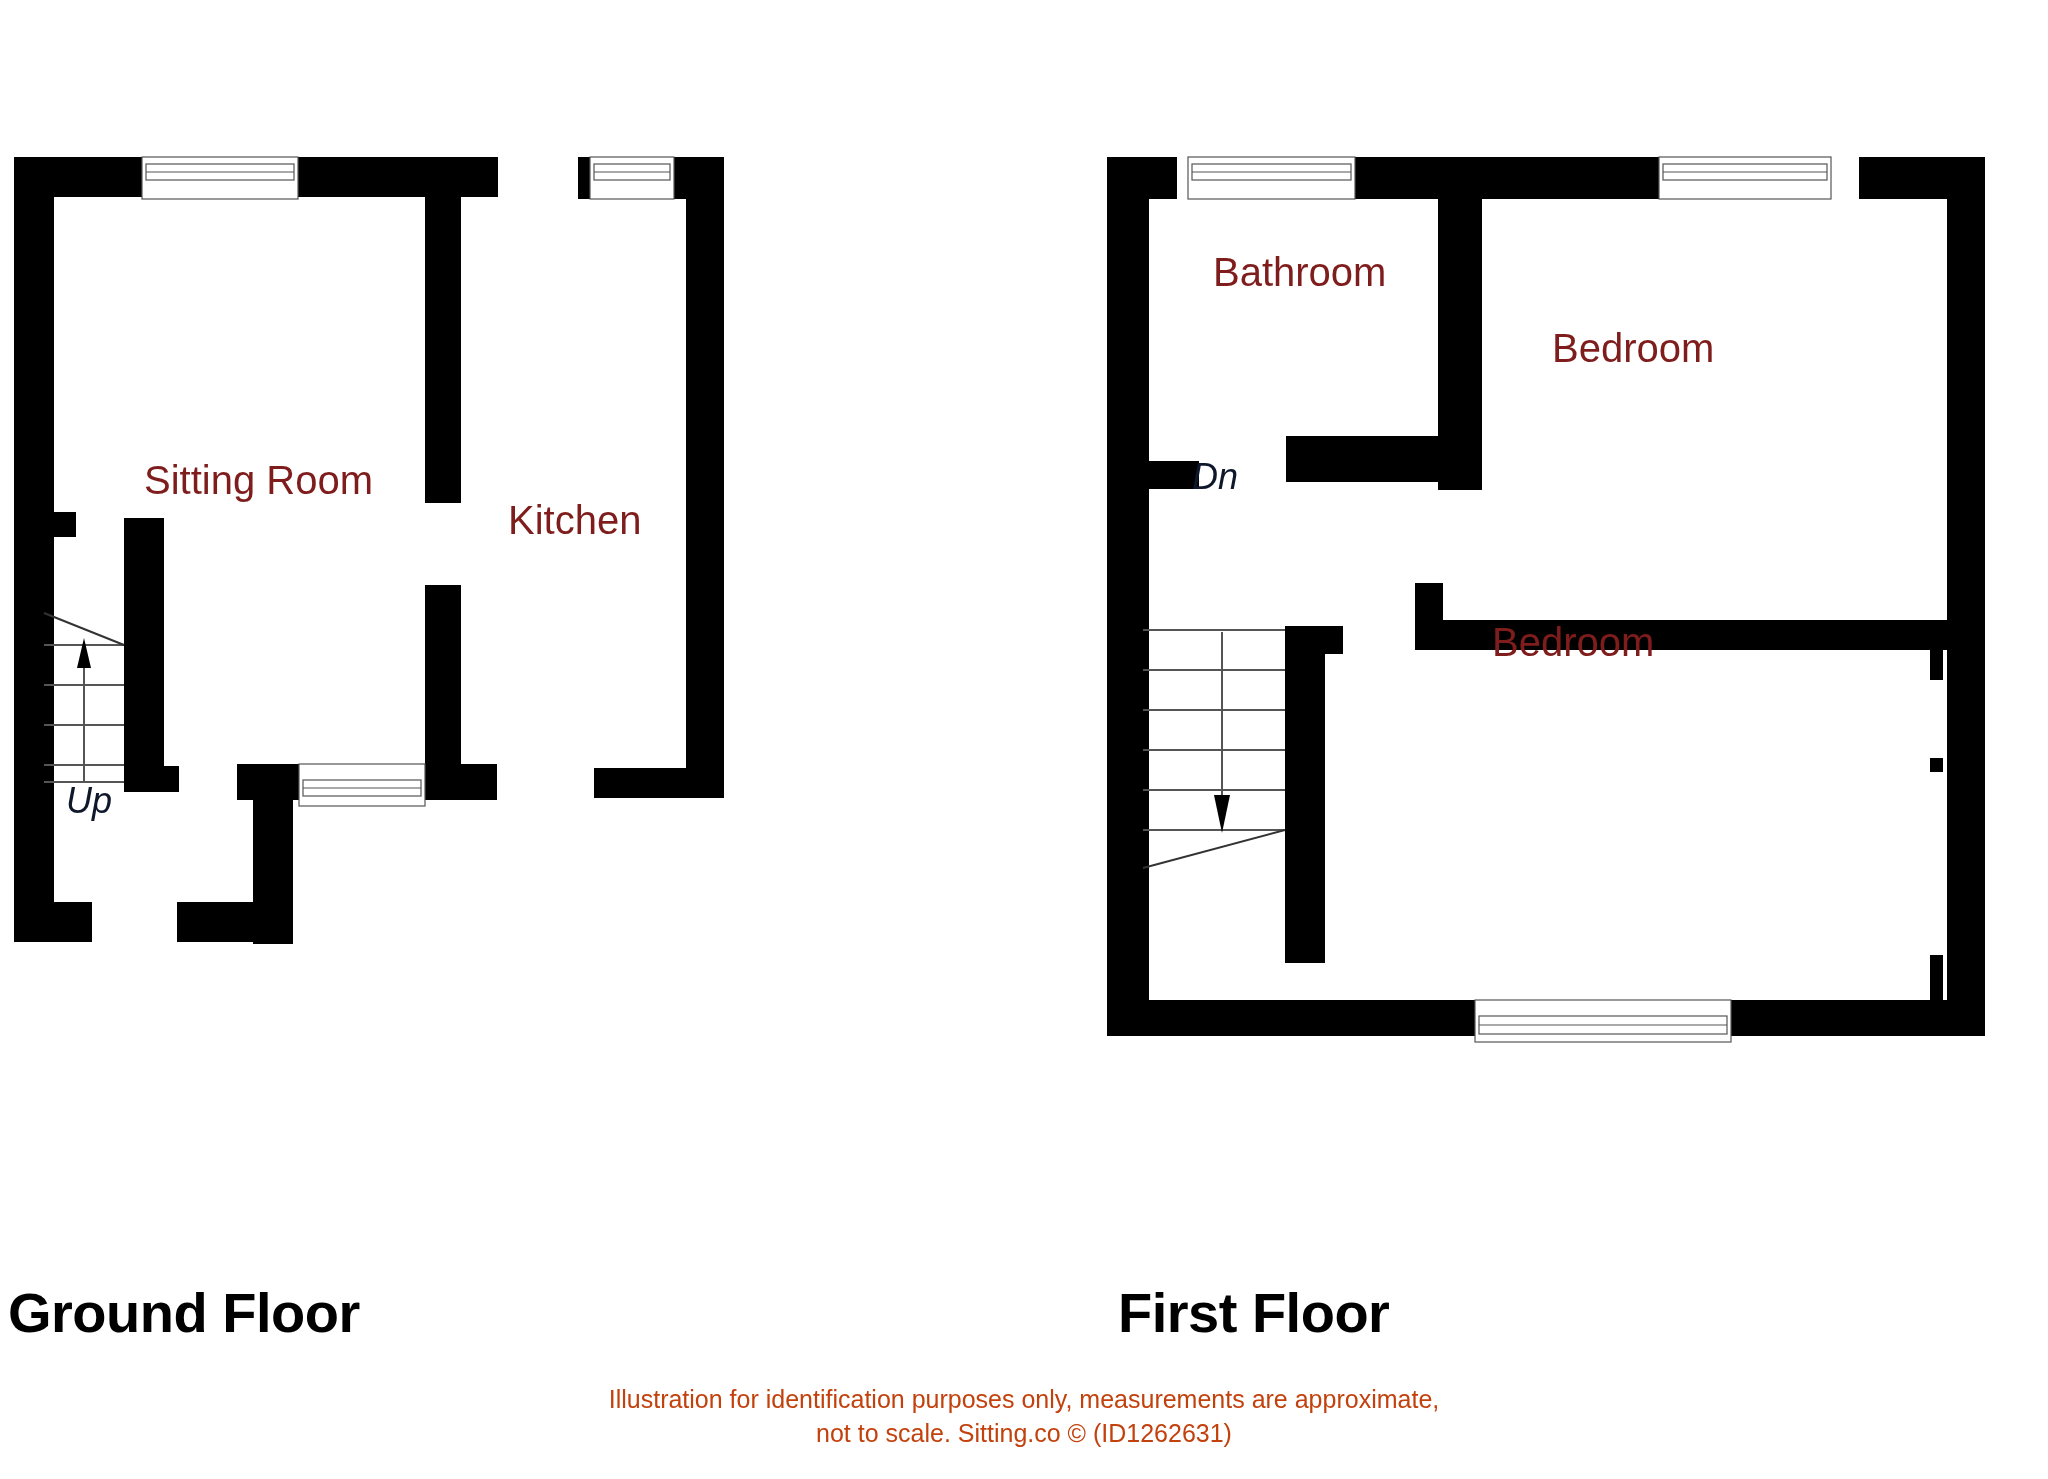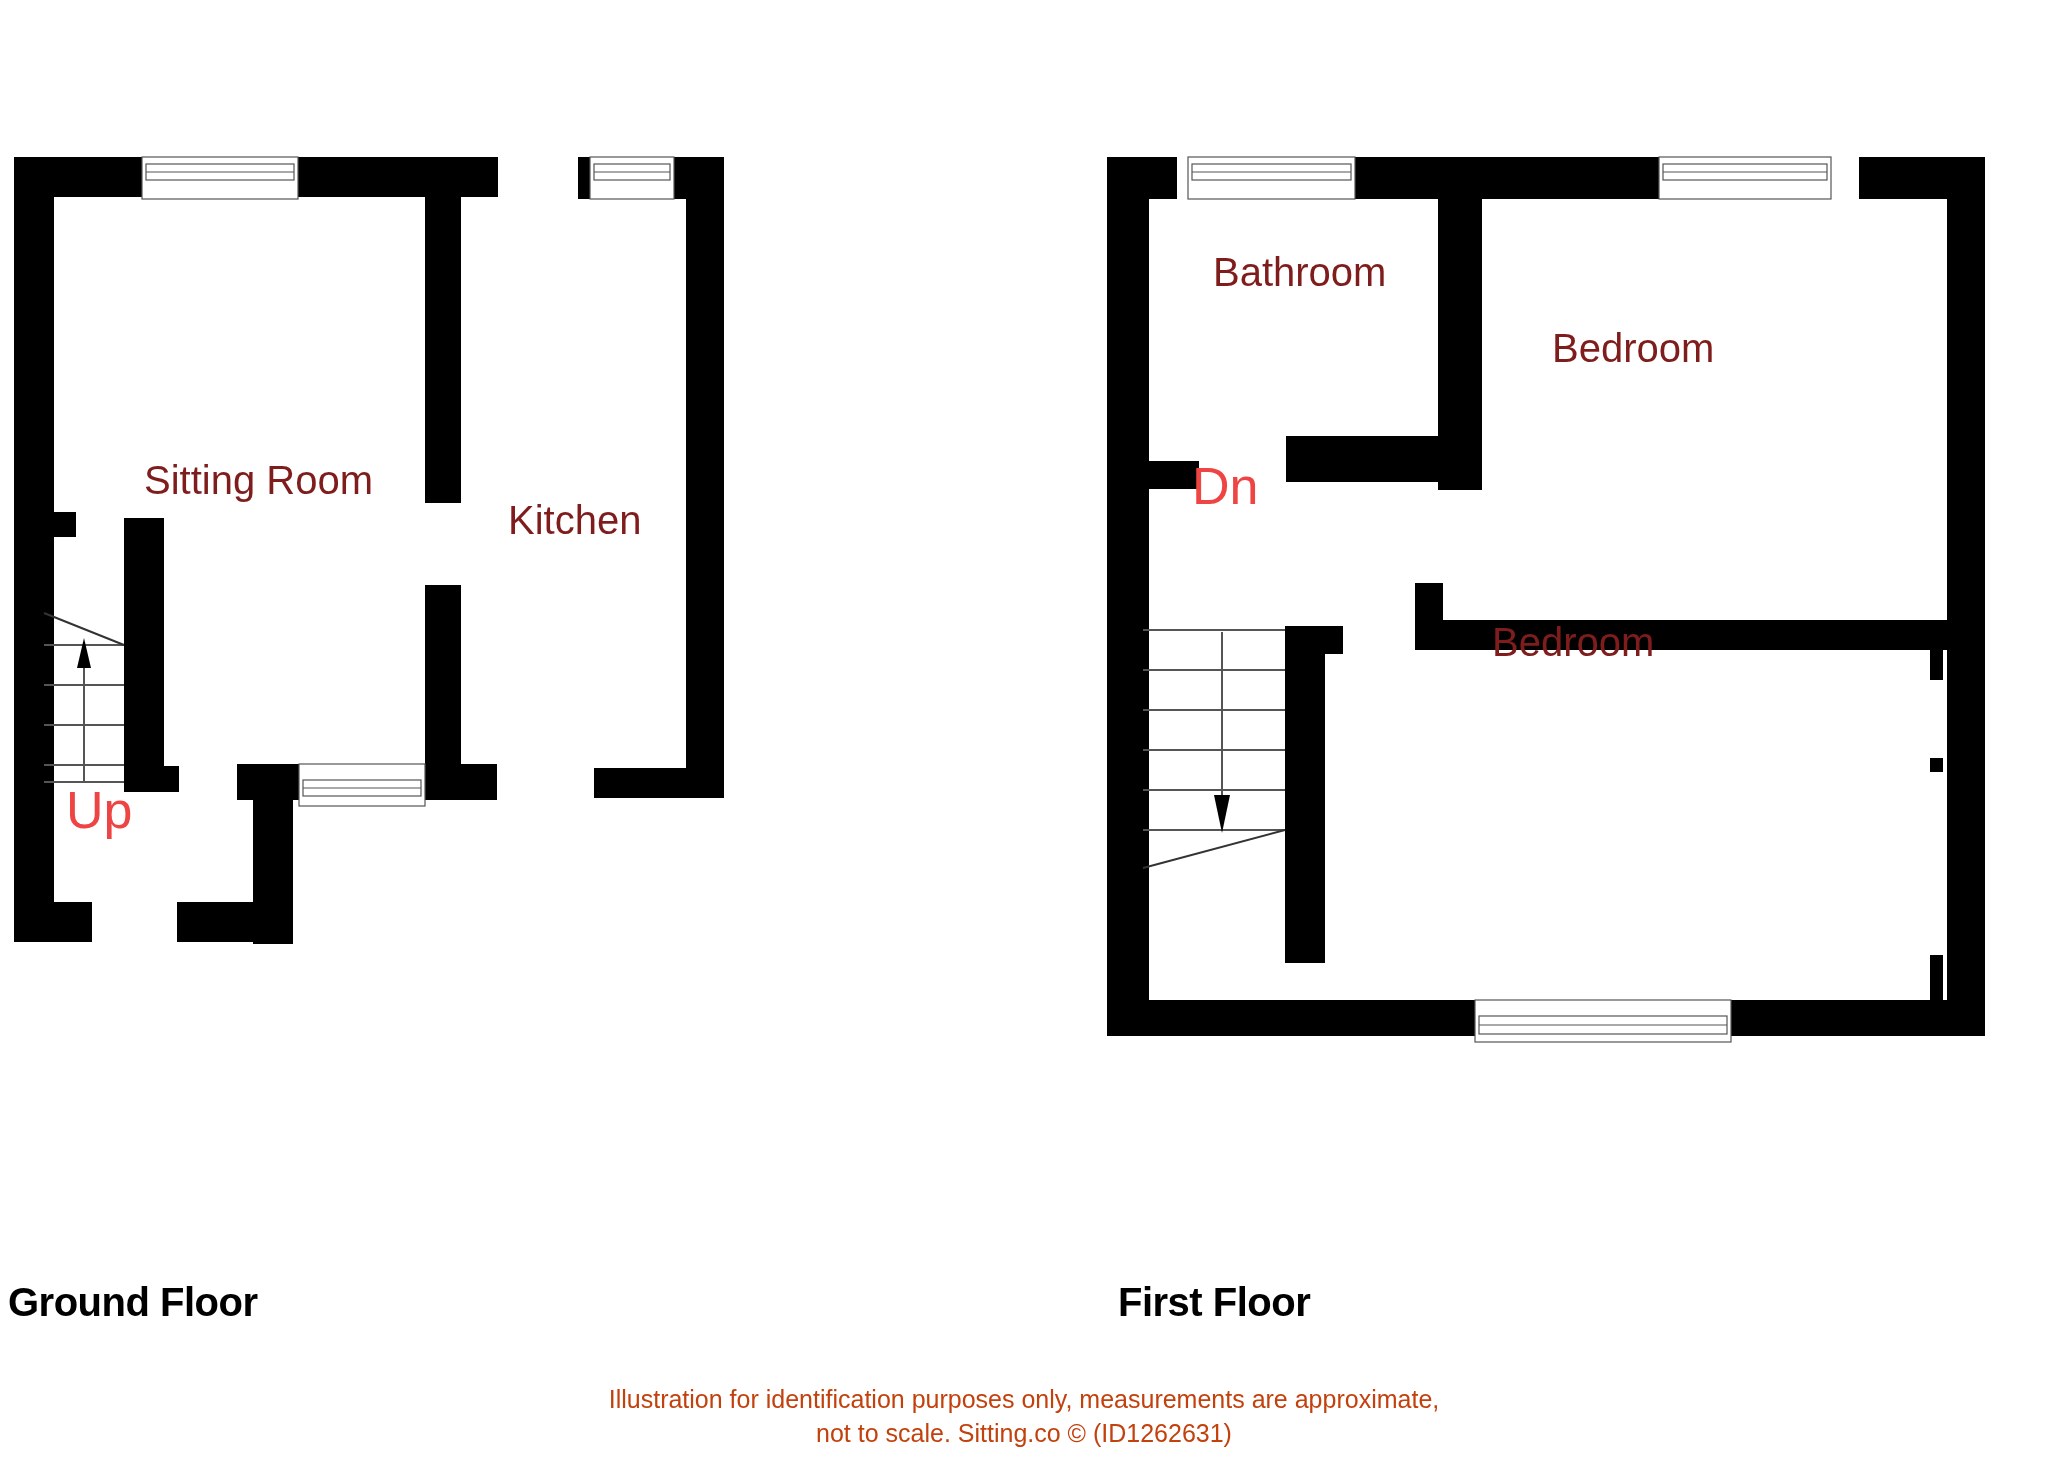--- a/index.html
+++ b/index.html
@@ -23,21 +23,21 @@
   }
   .plan {
     position: absolute;
     top: 0;
     left: 0;
   }
   .floor-title {
     position: absolute;
     font-family: "Liberation Sans", sans-serif;
     font-weight: bold;
-    font-size: 40px;
+    font-size: 56px;
     letter-spacing: -0.5px;
     white-space: nowrap;
     color: #000;
   }
   #ground-floor-title { left: 8px;  top: 1280px; }
   #first-floor-title  { left: 1118px; top: 1280px; }
 
   .disclaimer {
     position: absolute;
     left: 0;
@@ -54,23 +54,24 @@
   .room-label {
     position: absolute;
     font-family: "Liberation Sans", sans-serif;
     font-size: 40px;
     white-space: nowrap;
     color: #7f1d1d;
   }
   .stair-label {
     position: absolute;
     font-family: "Liberation Sans", sans-serif;
-    font-size: 52px;
+    font-size: 36px;
     white-space: nowrap;
-    color: #ef4444;
+    color: #0f172a;
+    font-style: italic;
   }
 </style>
 </head>
 <body>
 
 <div id="page">
 
   <svg class="plan" width="2048" height="1479" viewBox="0 0 2048 1479" xmlns="http://www.w3.org/2000/svg">
 
     <g fill="#000000">

